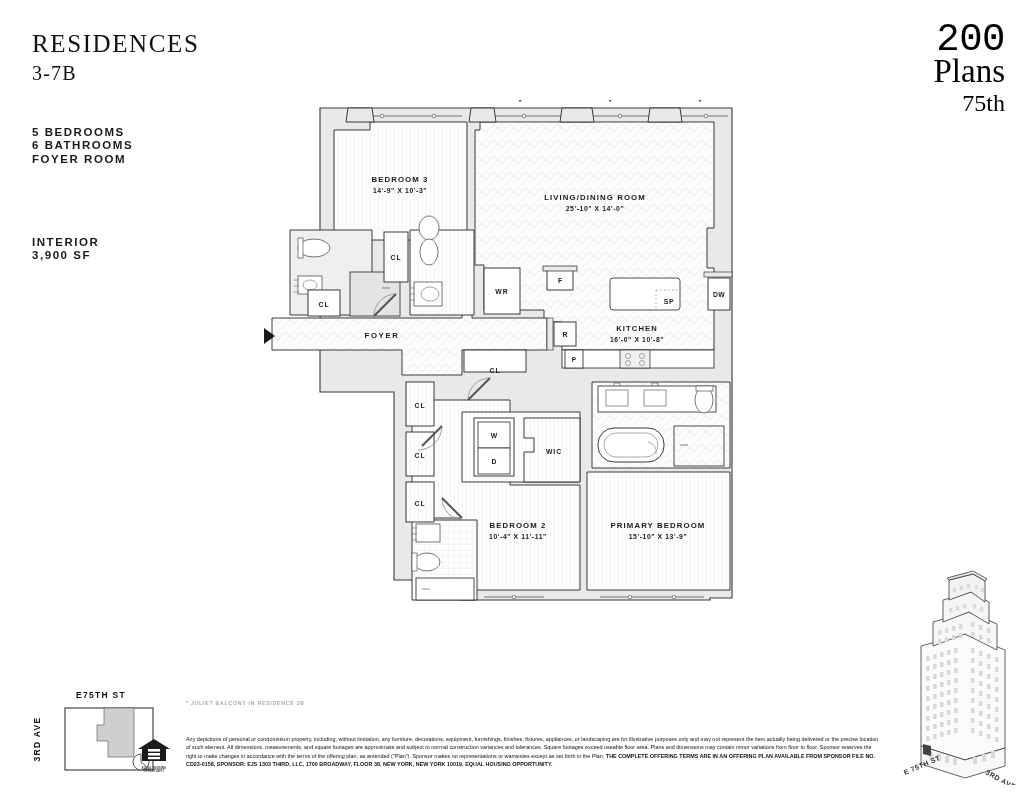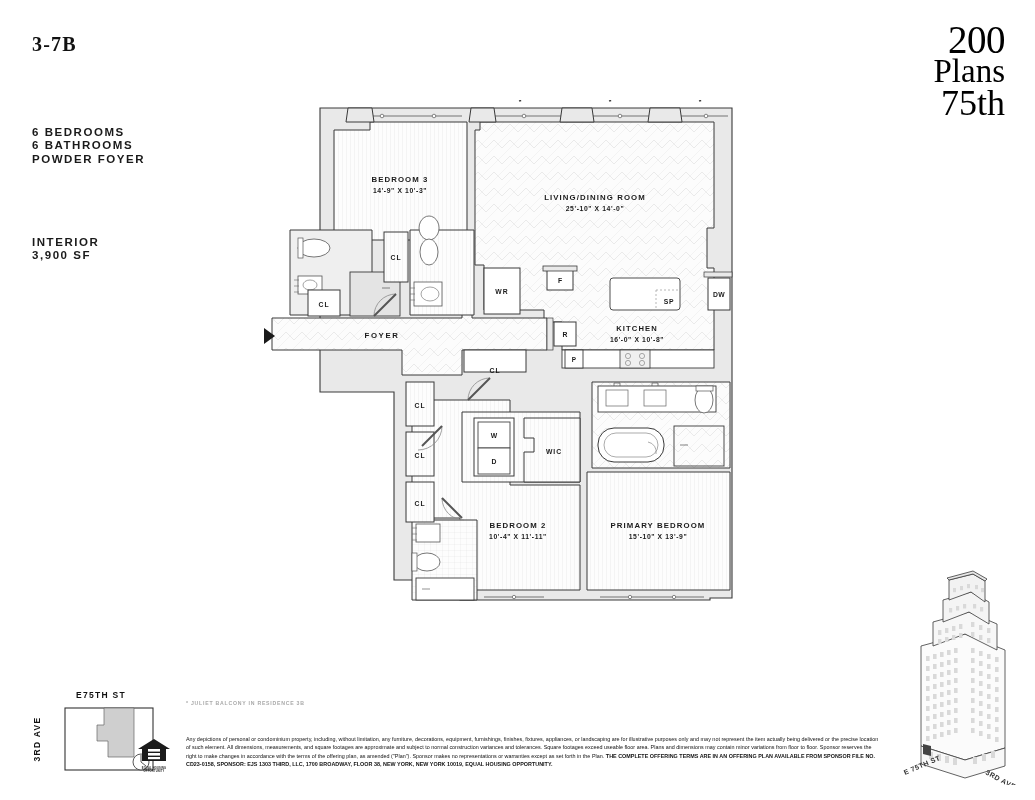--- a/index.html
+++ b/index.html
@@ -29,21 +29,21 @@
     letter-spacing: 1.6px;
     font-weight: 400;
     line-height: 1.15;
     color: #111;
     margin: 0;
   }
   #residence-number {
     font-family: "Liberation Serif", serif;
     font-size: 20px;
     letter-spacing: 1.2px;
-    font-weight: 700;
+    font-weight: 400;
     line-height: 1.2;
     margin: 2px 0 0 0;
     color: #111;
   }
 
   #spec-block {
     position: absolute;
     left: 32px;
     top: 126px;
     width: 230px;
@@ -65,23 +65,23 @@
   
   #logo {
     position: absolute;
     right: 30px;
     top: 24px;
     width: 92px;
     text-align: right;
     font-family: "Liberation Serif", serif;
     color: #000;
   }
-  #logo .l1 { font-size: 39px; line-height: 32px; letter-spacing: -0.5px; display:block;}
+  #logo .l1 { font-size: 39px; line-height: 32px; letter-spacing: -0.5px; display:block;font-family:Liberation Mono, monospace;}
   #logo .l2 { font-size: 33px; line-height: 31px; display:block;}
-  #logo .l3 { font-size: 36px; line-height: 33px; display:block;}
+  #logo .l3 { font-size: 24px; line-height: 33px; display:block;}
 
   
   #floorplan-wrap {
     position: absolute;
     left: 262px;
     top: 100px;
     width: 500px;
     height: 520px;
     text-align: right;
   }
@@ -190,27 +190,28 @@
     font-size: 7px;
     font-weight: bold;
     fill: #333;
     letter-spacing: 0.5px;
   }
 </style>
 </head>
 <body>
 
 <div id="header-title-block">
+  <div id="residences-title">RESIDENCES</div>
   <div id="residence-number">3-7B</div>
 </div>
 
 <div id="spec-block">
-  <div class="spec-line">6 BEDROOMS</div>
+  <div class="spec-line">5 BEDROOMS</div>
   <div class="spec-line">6 BATHROOMS</div>
-  <div class="spec-line">POWDER FOYER</div>
+  <div class="spec-line">FOYER ROOM</div>
 </div>
 
 <div id="interior-block">
   <div class="spec-line">INTERIOR</div>
   <div class="spec-line">3,900 SF</div>
 </div>
 
 <div id="logo">
   <span class="l1">200</span>
   <span class="l2">Plans</span>

